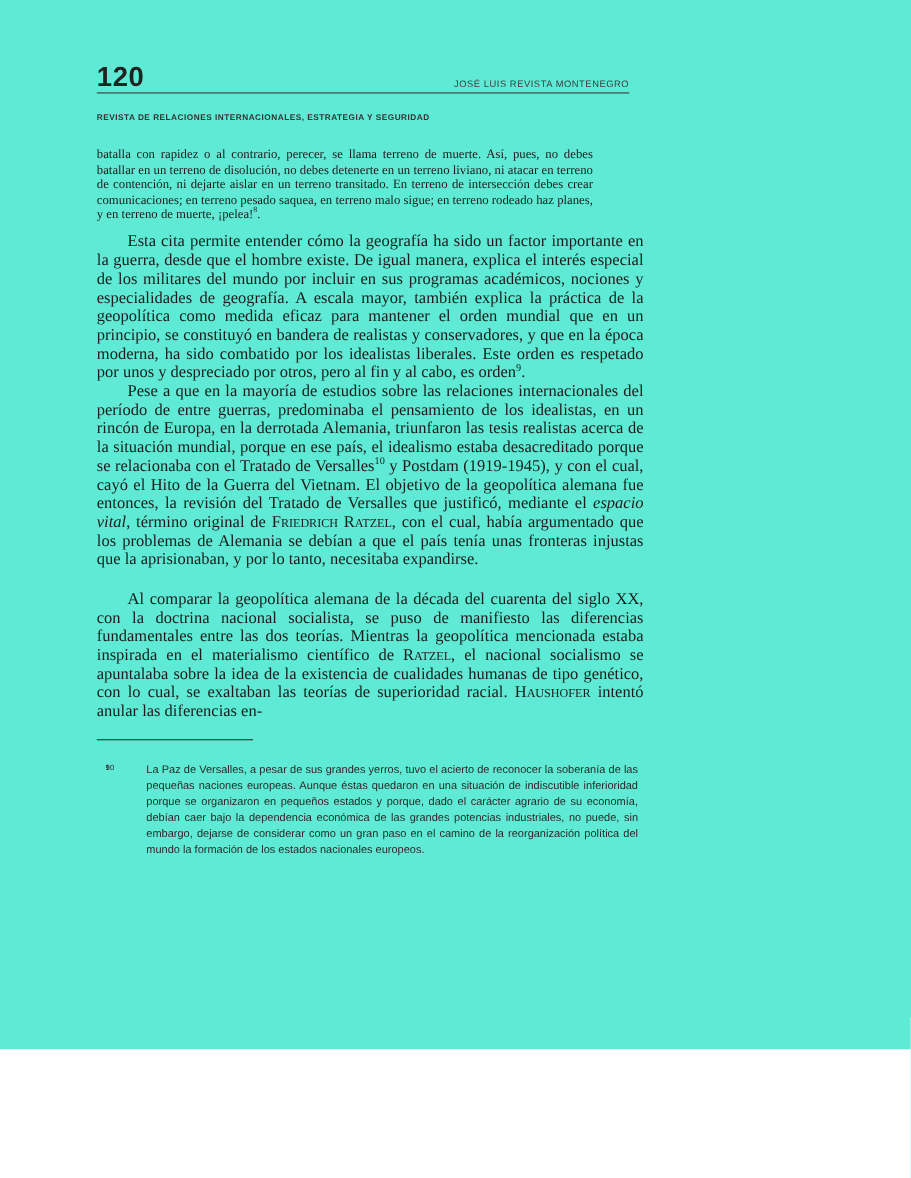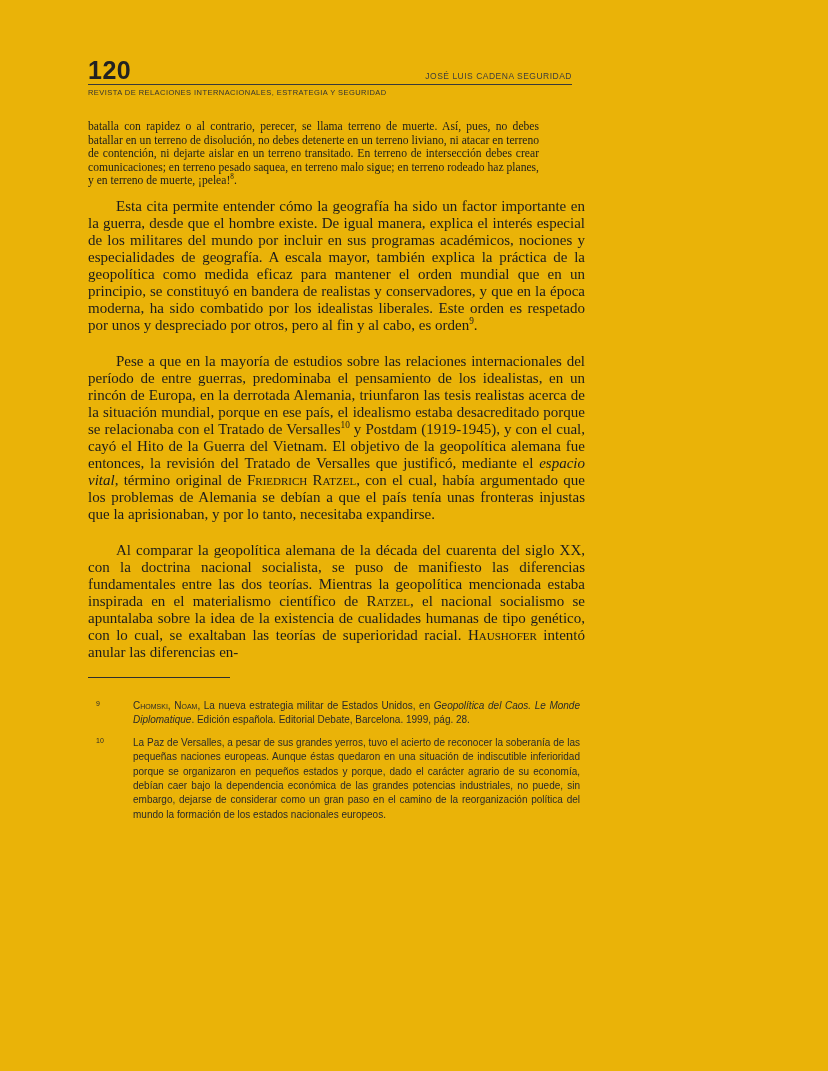--- a/index.html
+++ b/index.html
@@ -1,21 +1,21 @@
 <!DOCTYPE html>
 <html><head>
 <meta charset="utf-8">
 <style>
   * { margin: 0; padding: 0; box-sizing: border-box; }
   html, body { background: #ffffff; }
   .page {
     position: relative;
     width: 828px;
-    height: 1071px;
-    background: #eab308;
+    height: 954px;
+    background: #5eead4;
     color: #1c1c1c;
     font-family: "Liberation Serif", serif;
     overflow: hidden;
   }
   .content {
     position: absolute;
     left: 88px;
     top: 58px;
     width: 497px;
   }
@@ -41,39 +41,40 @@
     font-size: 8.5px;
     letter-spacing: 0.5px;
     color: #3c3c3c;
     padding-bottom: 2px;
   }
   .journal-title {
     font-family: "Liberation Sans", sans-serif;
     font-size: 7.5px;
     letter-spacing: 0.45px;
     color: #333;
-    margin-top: 3px;
+    margin-top: 17px;
+    font-weight: bold;
   }
   
   .quote-block {
     margin-top: 23px;
     width: 451px;
     font-size: 11.6px;
     line-height: 13.6px;
     text-align: justify;
   }
   
   .para {
     font-size: 15px;
     line-height: 17px;
     text-align: justify;
     text-indent: 28px;
   }
   .para.p1 { margin-top: 10px; }
-  .para.p2 { margin-top: 19px; }
+  .para.p2 { }
   .para.p3 { margin-top: 19px; }
   
   .footnote-rule {
     margin-top: 16px;
     width: 142px;
     border-top: 1.5px solid #2e2e2e;
   }
   .footnotes {
     margin-top: 21px;
     font-family: "Liberation Sans", sans-serif;
@@ -106,36 +107,35 @@
 </style>
 </head>
 <body>
 
 <div class="page">
   <div class="content">
 
     <div>
       <div class="header-row">
         <span class="page-number">120</span>
-        <span class="author-name">JOSÉ LUIS CADENA SEGURIDAD</span>
+        <span class="author-name">JOSÉ LUIS REVISTA MONTENEGRO</span>
       </div>
       <div class="journal-title">REVISTA DE RELACIONES INTERNACIONALES, ESTRATEGIA Y SEGURIDAD</div>
     </div>
 
     <div class="quote-block"><span>batalla con rapidez o al contrario, perecer, se llama terreno de muerte. Así, pues, no debes batallar en un terreno de disolución, no debes detenerte en un terreno liviano, ni atacar en terreno de contención, ni dejarte aislar en un terreno transitado. En terreno de intersección debes crear comunicaciones; en terreno pesado saquea, en terreno malo sigue; en terreno rodeado haz planes, y en terreno de muerte, ¡pelea!</span><span class="sup">8</span><span>.</span></div>
 
     <p class="para p1"><span>Esta cita permite entender cómo la geografía ha sido un factor importante en la guerra, desde que el hombre existe. De igual manera, explica el interés especial de los militares del mundo por incluir en sus programas académicos, nociones y especialidades de geografía. A escala mayor, también explica la práctica de la geopolítica como medida eficaz para mantener el orden mundial que en un principio, se constituyó en bandera de realistas y conservadores, y que en la época moderna, ha sido combatido por los idealistas liberales. Este orden es respetado por unos y despreciado por otros, pero al fin y al cabo, es orden</span><span class="sup">9</span><span>.</span></p>
     <p class="para p2"><span>Pese a que en la mayoría de estudios sobre las relaciones internacionales del período de entre guerras, predominaba el pensamiento de los idealistas, en un rincón de Europa, en la derrotada Alemania, triunfaron las tesis realistas acerca de la situación mundial, porque en ese país, el idealismo estaba desacreditado porque se relacionaba con el Tratado de Versalles</span><span class="sup">10</span><span> y Postdam (1919-1945), y con el cual, cayó el Hito de la Guerra del Vietnam. El objetivo de la geopolítica alemana fue entonces, la revisión del Tratado de Versalles que justificó, mediante el </span><span class="i">espacio vital</span><span>, término original de </span><span class="sc">Friedrich Ratzel</span><span>, con el cual, había argumentado que los problemas de Alemania se debían a que el país tenía unas fronteras injustas que la aprisionaban, y por lo tanto, necesitaba expandirse.</span></p>
     <p class="para p3"><span>Al comparar la geopolítica alemana de la década del cuarenta del siglo XX, con la doctrina nacional socialista, se puso de manifiesto las diferencias fundamentales entre las dos teorías. Mientras la geopolítica mencionada estaba inspirada en el materialismo científico de </span><span class="sc">Ratzel</span><span>, el nacional socialismo se apuntalaba sobre la idea de la existencia de cualidades humanas de tipo genético, con lo cual, se exaltaban las teorías de superioridad racial. </span><span class="sc">Haushofer</span><span> intentó anular las diferencias en-</span></p>
 
     <div class="footnote-rule"></div>
     <div class="footnotes">
       <div class="footnote">
         <span class="footnote-marker">9</span>
-        <span><span class="sc">Chomski, Noam</span><span>, La nueva estrategia militar de Estados Unidos, en </span><span class="i">Geopolítica del Caos. Le Monde Diplomatique</span><span>. Edición española. Editorial Debate, Barcelona. 1999, pág. 28.</span></span>
       </div>
       <div class="footnote">
         <span class="footnote-marker">10</span>
         <span><span>La Paz de Versalles, a pesar de sus grandes yerros, tuvo el acierto de reconocer la soberanía de las pequeñas naciones europeas. Aunque éstas quedaron en una situación de indiscutible inferioridad porque se organizaron en pequeños estados y porque, dado el carácter agrario de su economía, debían caer bajo la dependencia económica de las grandes potencias industriales, no puede, sin embargo, dejarse de considerar como un gran paso en el camino de la reorganización política del mundo la formación de los estados nacionales europeos.</span></span>
       </div>
     </div>
 
   </div>
 </div>
 

